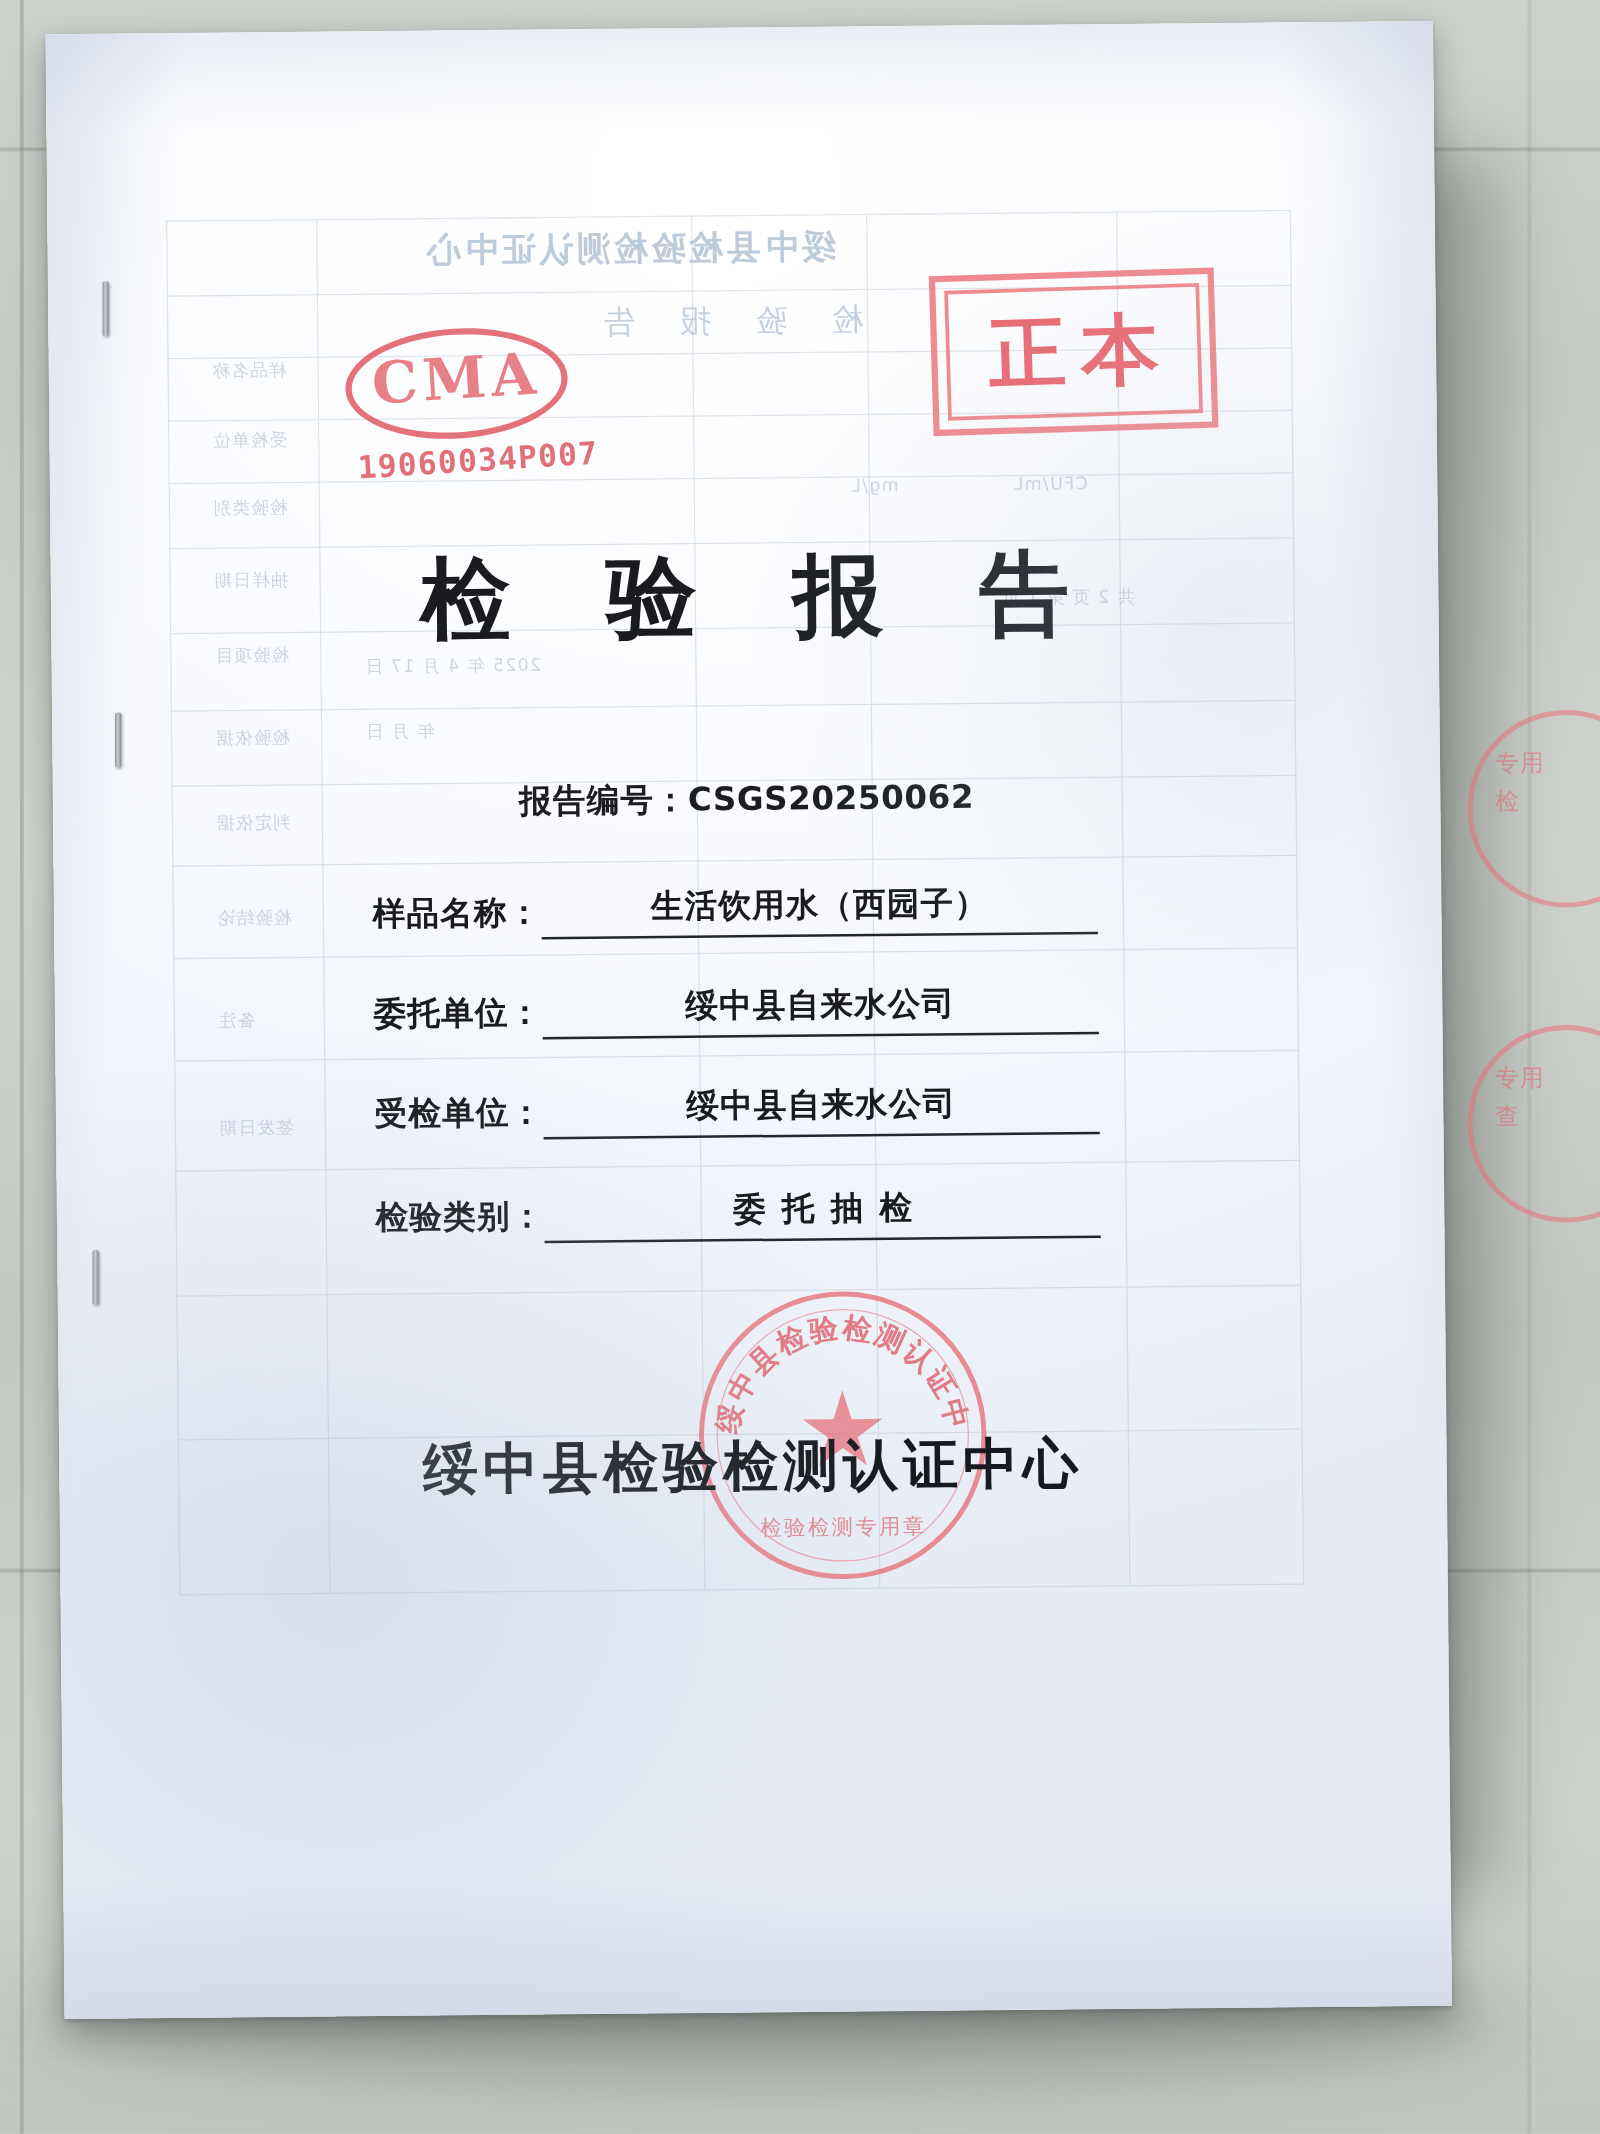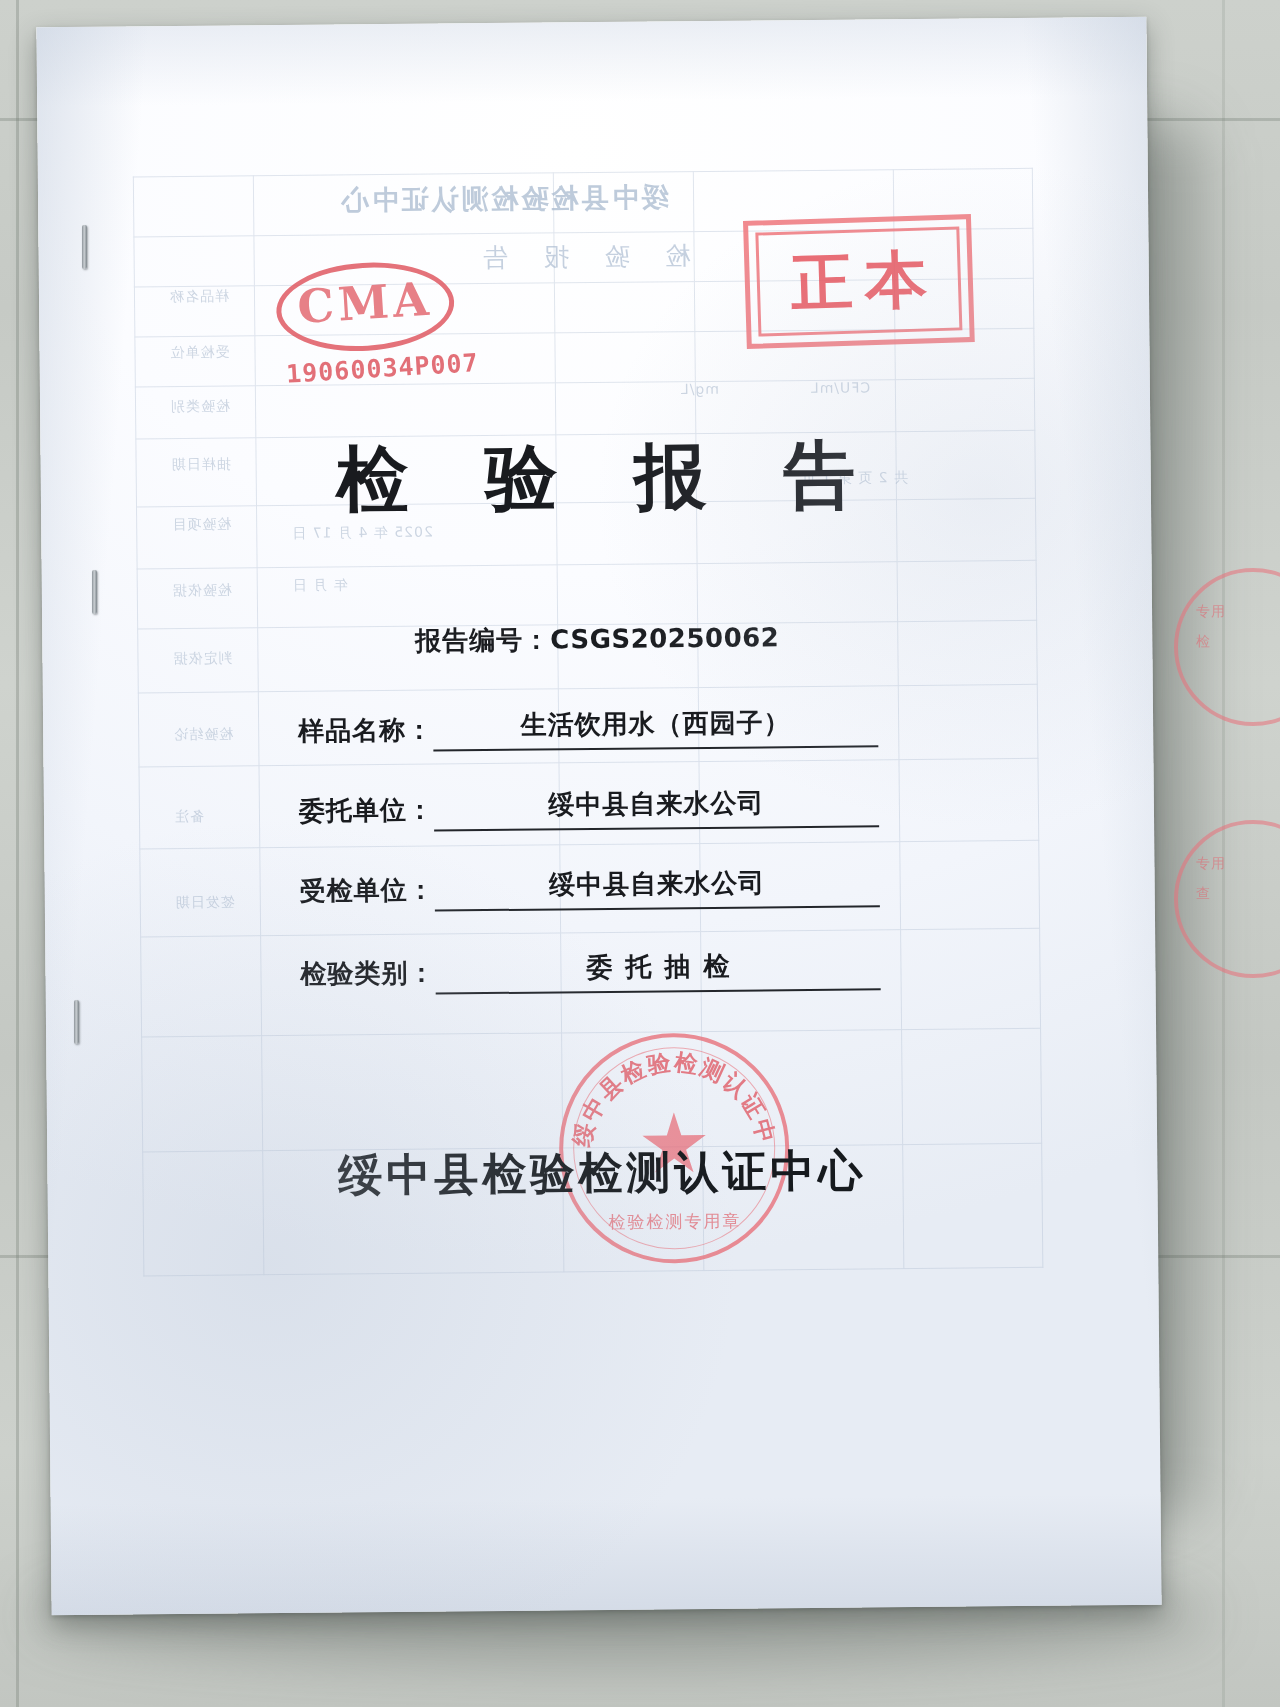--- a/index.html
+++ b/index.html
@@ -250,21 +250,21 @@
     border-radius: 50%;
     border: 4px solid #e9717b;
     opacity: 0.55;
     pointer-events: none;
     overflow: hidden;
   }
   .edge-seal .es-txt {
     position: absolute;
     left: 18px;
     top: 24px;
-    font-size: 14px;
+    font-size: 19px;
     line-height: 30px;
     color: #e2656f;
     letter-spacing: 1px;
   }
 
   
   #doc-title {
     position: absolute;
     left: 0;
     right: 0;

